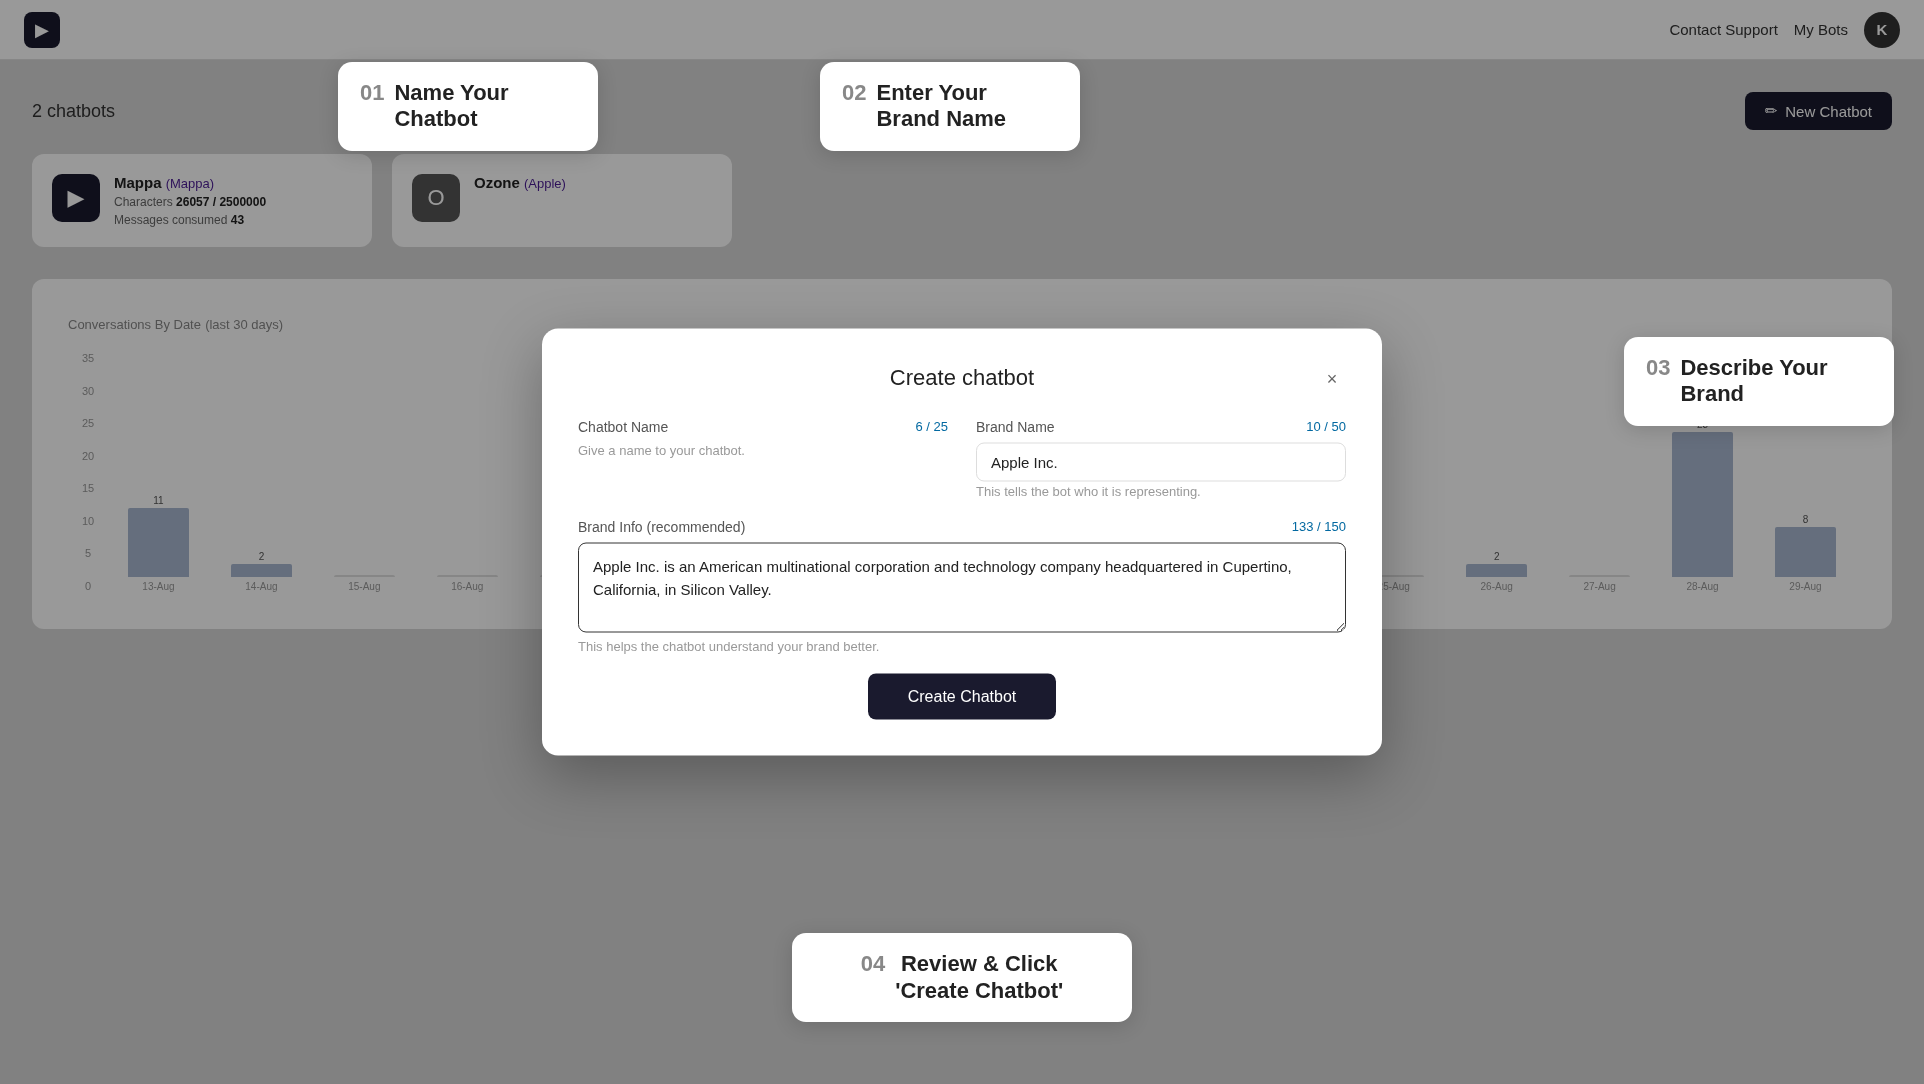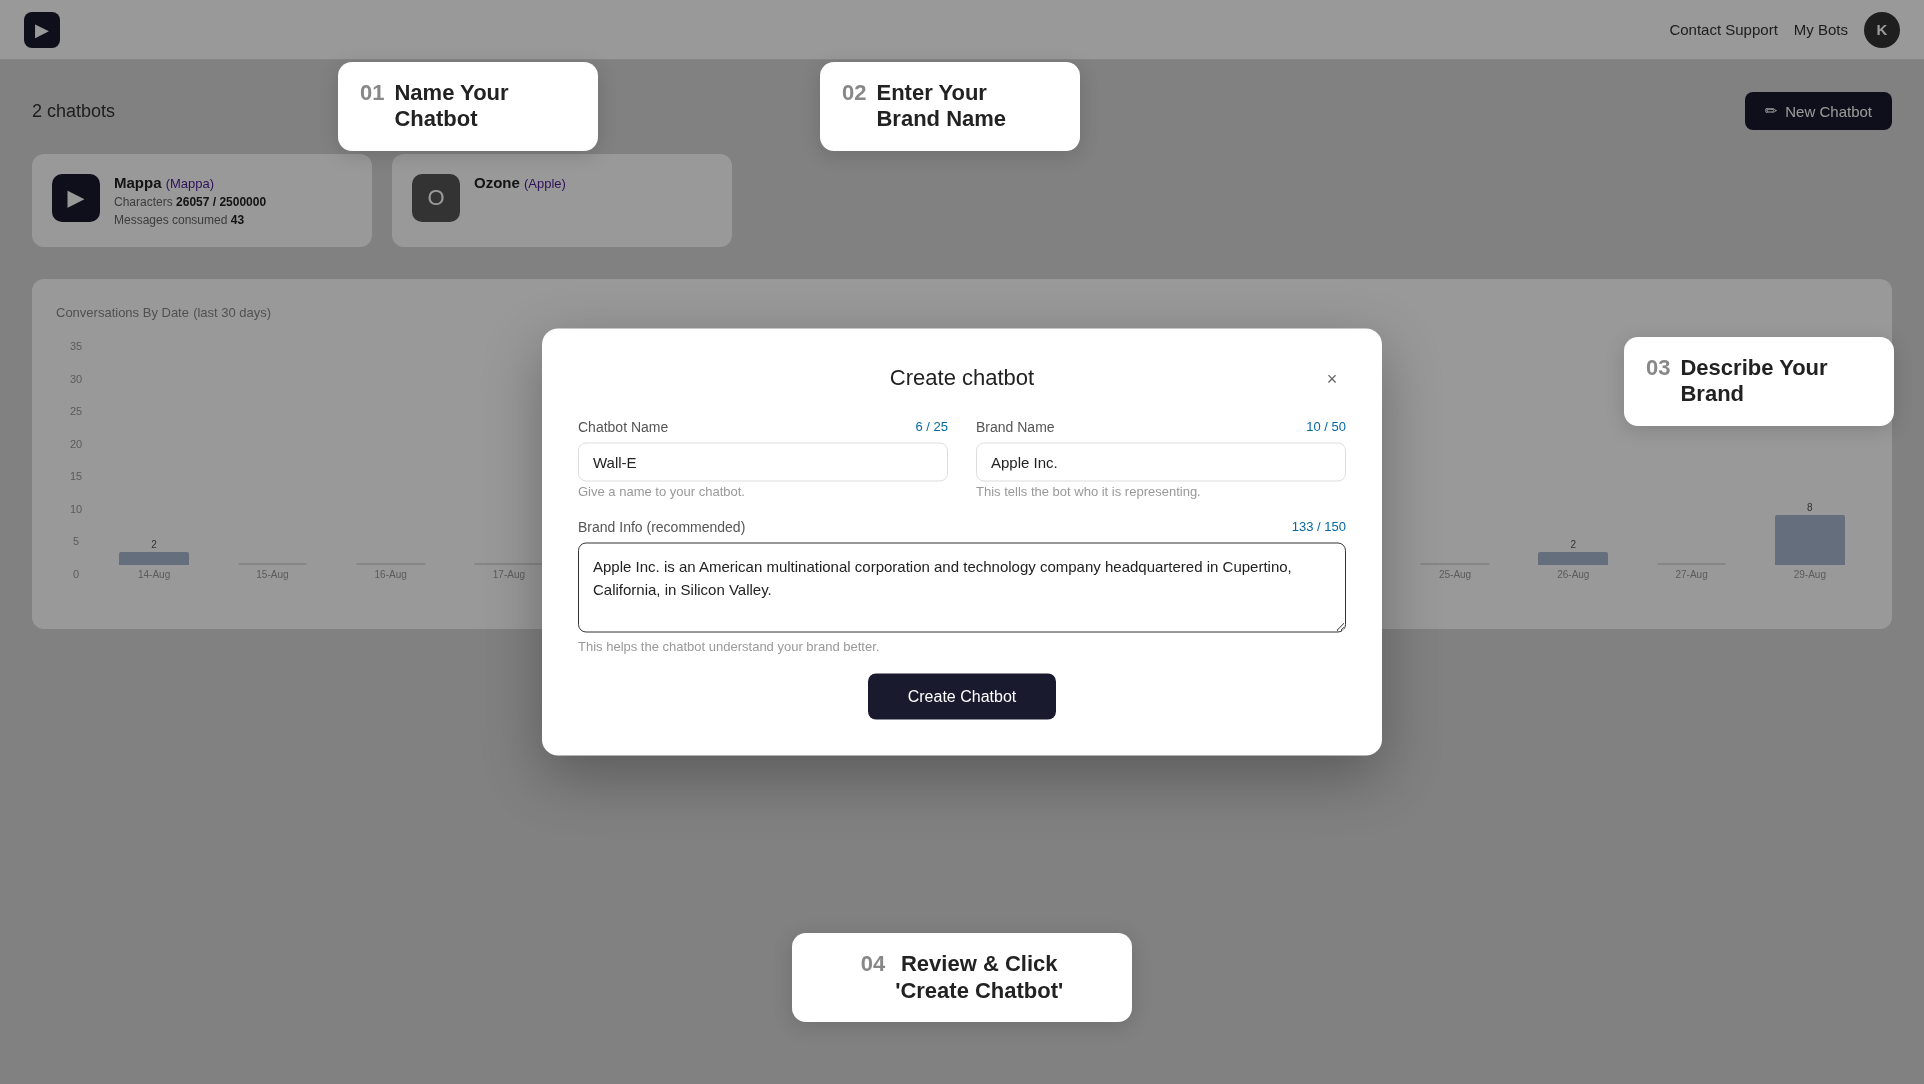--- a/index.html
+++ b/index.html
@@ -120,21 +120,21 @@
     .chatbot-info { flex: 1; }
     .chatbot-name { font-size: 15px; font-weight: 600; color: #222; }
     .chatbot-name span { font-weight: 400; color: #4c1d95; font-size: 13px; }
     .chatbot-meta { font-size: 12px; color: #666; margin-top: 4px; }
     .chatbot-meta strong { color: #222; font-weight: 600; }
 
     
     .chart-section {
       background: #fff;
       border-radius: 12px;
-      padding: 24px;
+      padding: 36px;
       position: relative;
       height: 350px;
       margin-top: 8px;
     }
     .chart-title { font-size: 15px; color: #444; margin-bottom: 20px; }
     .chart-title span { color: #888; font-size: 13px; }
     .chart-y-label { font-size: 11px; color: #999; text-align: center; }
     .chart-bar-group {
       display: flex;
       flex-direction: column;
@@ -377,20 +377,25 @@
         <span class="chart-y-label">0</span>
         <span class="chart-y-label">5</span>
         <span class="chart-y-label">10</span>
         <span class="chart-y-label">15</span>
         <span class="chart-y-label">20</span>
         <span class="chart-y-label">25</span>
         <span class="chart-y-label">30</span>
         <span class="chart-y-label">35</span>
       </div>
       <div style="flex:1; display:flex; align-items:flex-end; gap:2px; padding-bottom:20px;" id="chart-bars">
+      <div class="chart-bar-group">
+      <span class="chart-bar-value">11</span>
+      <div class="chart-bar" style="height:69.14285714285714px; background:#a8b8d0;"></div>
+      <span class="chart-bar-label">13-Aug</span>
+    </div>
           <div class="chart-bar-group">
       <span class="chart-bar-value">2</span>
       <div class="chart-bar" style="height:12.571428571428571px; background:#a8b8d0;"></div>
       <span class="chart-bar-label">14-Aug</span>
     </div>
           <div class="chart-bar-group">
       <span class="chart-bar-value"></span>
       <div class="chart-bar" style="height:2px; background:#e0e0e0;"></div>
       <span class="chart-bar-label">15-Aug</span>
     </div>
@@ -446,20 +451,25 @@
     </div>
           <div class="chart-bar-group">
       <span class="chart-bar-value">2</span>
       <div class="chart-bar" style="height:12.571428571428571px; background:#a8b8d0;"></div>
       <span class="chart-bar-label">26-Aug</span>
     </div>
           <div class="chart-bar-group">
       <span class="chart-bar-value"></span>
       <div class="chart-bar" style="height:2px; background:#e0e0e0;"></div>
       <span class="chart-bar-label">27-Aug</span>
+    </div>
+          <div class="chart-bar-group">
+      <span class="chart-bar-value">23</span>
+      <div class="chart-bar" style="height:144.57142857142858px; background:#a8b8d0;"></div>
+      <span class="chart-bar-label">28-Aug</span>
     </div>
           <div class="chart-bar-group">
       <span class="chart-bar-value">8</span>
       <div class="chart-bar" style="height:50.285714285714285px; background:#a8b8d0;"></div>
       <span class="chart-bar-label">29-Aug</span>
     </div>
         </div>
     </div>
   </div>
 </div>
@@ -471,21 +481,20 @@
     <span class="modal-title">Create chatbot</span>
     <button class="modal-close">×</button>
   </div>
 
   <div class="modal-row">
     <div class="modal-field">
       <div class="field-header">
         <span class="field-label">Chatbot Name</span>
         <span class="field-count">6 / 25</span>
       </div>
-      <input class="field-input" type="text" value="Wall-E" style="">
       <div class="field-hint">Give a name to your chatbot.</div>
     </div>
     <div class="modal-field">
       <div class="field-header">
         <span class="field-label">Brand Name</span>
         <span class="field-count">10 / 50</span>
       </div>
       <input class="field-input" type="text" value="Apple Inc." style="">
       <div class="field-hint">This tells the bot who it is representing.</div>
     </div>

